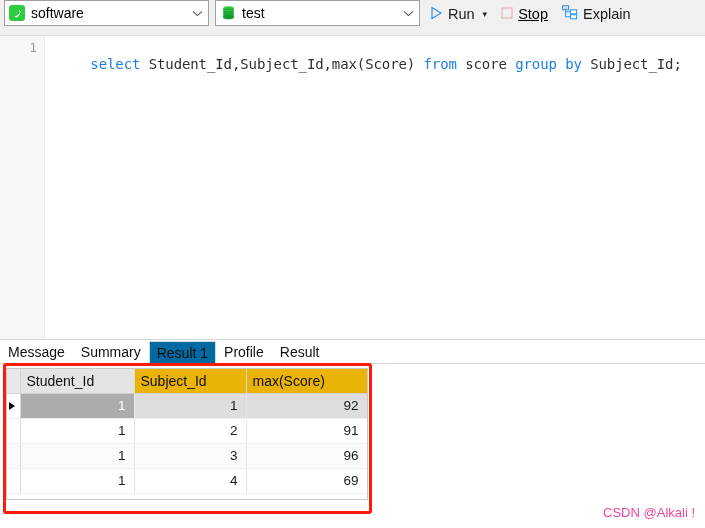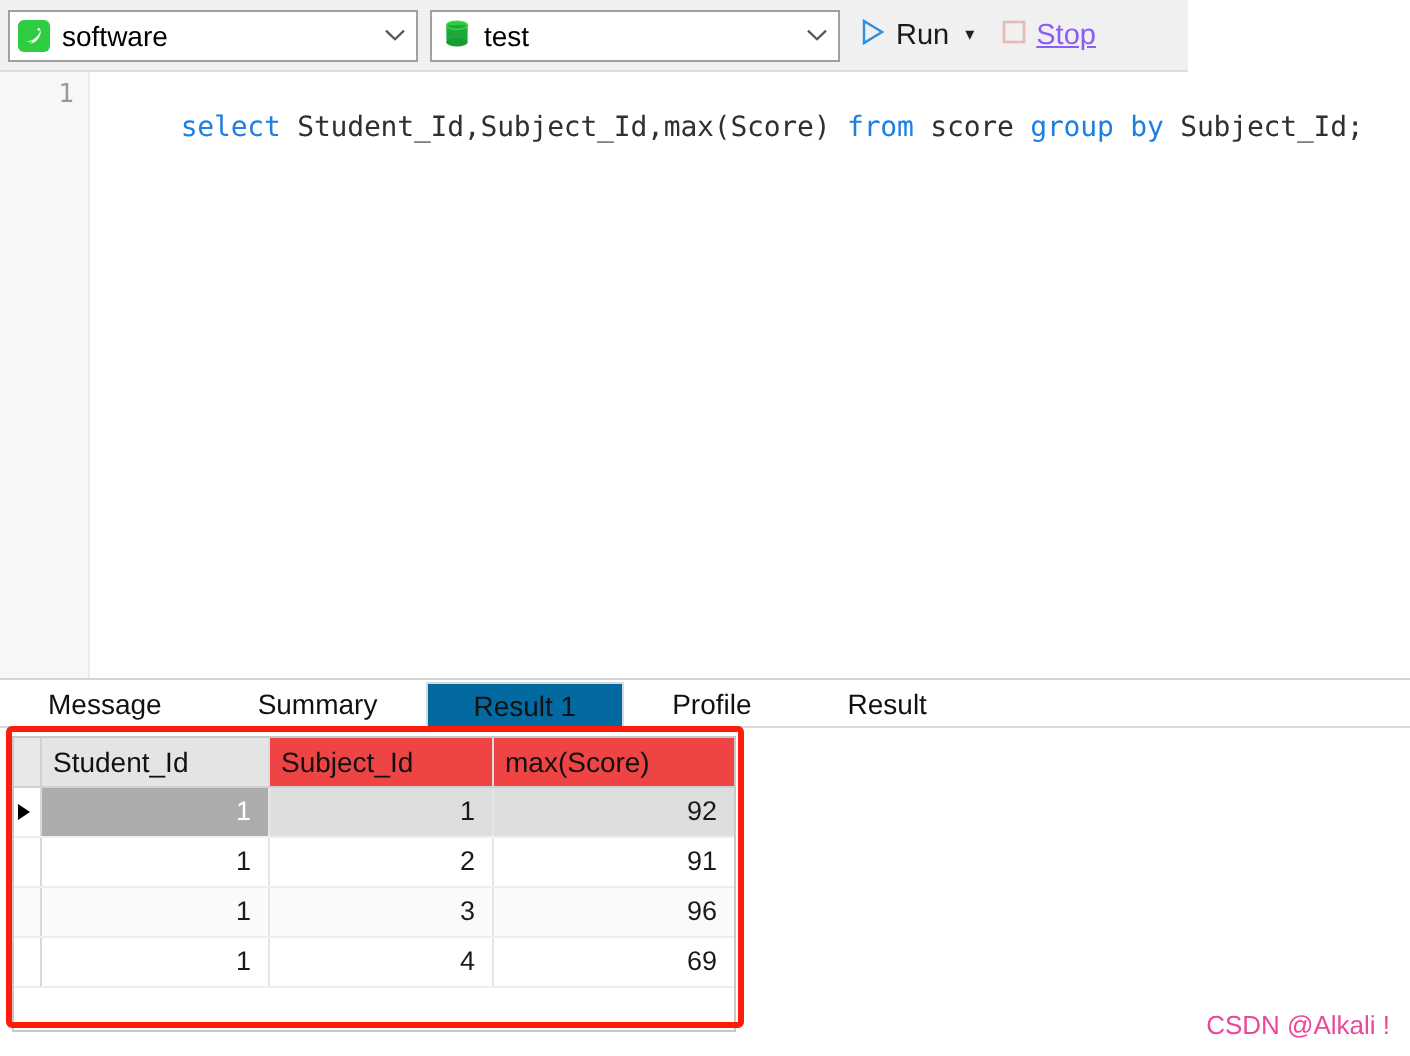--- a/index.html
+++ b/index.html
@@ -15,26 +15,26 @@
     color: #000000;
     overflow: hidden;
     position: relative;
   }
 
   
   .toolbar {
     position: absolute;
     left: 0;
     top: 0;
-    width: 594px;
+    width: 705px;
     height: 36px;
     background: #f0f0f0;
     border-bottom: 1px solid #dcdcdc;
     display: flex;
-    align-items: center;
+    align-items: flex-start;
     box-sizing: border-box;
   }
 
   .combo {
     position: relative;
     height: 26px;
     background: #ffffff;
     border: 1px solid #a0a0a0;
     box-sizing: border-box;
     display: flex;
@@ -82,21 +82,21 @@
     height: 28px;
     padding: 0 4px;
     margin-left: 6px;
     white-space: nowrap;
   }
   .tbtn-text {
     font-size: 14.5px;
     margin-left: 5px;
     color: #1a1a1a;
   }
-  .tbtn.disabled .tbtn-text { color: #8b5cf6; text-decoration: underline; }
+  .tbtn.disabled .tbtn-text { color: #000000; text-decoration: underline; }
   .run-caret {
     margin-left: 8px;
     font-size: 9px;
     color: #202020;
     line-height: 1;
   }
 
   
   .editor {
     position: absolute;
@@ -155,42 +155,42 @@
     width: 705px;
     display: flex;
     align-items: flex-end;
     border-bottom: 1px solid #d9d9d9;
     background: #ffffff;
     box-sizing: border-box;
   }
   .tab {
     height: 23px;
     line-height: 22px;
-    padding: 0 23px;
+    padding: 0 7px;
     font-size: 14px;
     color: #111;
     border: 1px solid transparent;
     border-bottom: none;
     box-sizing: border-box;
     white-space: nowrap;
   }
   .tab.active {
     background: #0369a1;
     border: 1px solid #d9d9d9;
     border-bottom: 1px solid #ffffff;
     margin-bottom: -1px;
   }
 
   
   .grid-wrap {
     position: absolute;
     left: 6px;
     top: 28px;
     width: 362px;
-    height: 148px;
+    height: 132px;
     background: #ffffff;
     border: 1px solid #c8c8c8;
     box-sizing: border-box;
     overflow: hidden;
   }
   .grid {
     border-collapse: collapse;
     table-layout: fixed;
     width: 360px;
     font-size: 13.5px;
@@ -201,21 +201,21 @@
   .grid col.c2 { width: 121px; }
 
   .grid th {
     height: 24px;
     font-weight: normal;
     font-size: 14px;
     text-align: left;
     padding: 0 6px;
     border-right: 1px solid #dcdcdc;
     border-bottom: 1px solid #d0d0d0;
-    background: #ef4444;
+    background: #eab308;
     color: #111;
     white-space: nowrap;
     box-sizing: border-box;
   }
   .grid th.marker {
     padding: 0;
     background: #e8e8e8;
     border-right: 1px solid #d0d0d0;
   }
   .grid th.sel-col { background: #e4e4e4; }
@@ -330,20 +330,33 @@
 
   <div class="tbtn disabled">
     <span>
       <svg width="12" height="12" viewBox="0 0 12 12">
           <rect x="1" y="1" width="10" height="10" fill="none" stroke="#e8b9b9" stroke-width="1.3"></rect>
         </svg>
     </span>
     <span class="tbtn-text">Stop</span>
   </div>
 
+  <div class="tbtn">
+    <span>
+      <svg width="16" height="15" viewBox="0 0 16 15">
+        <rect x="0.6" y="0.8" width="6" height="4" fill="#ffffff" stroke="#3a7fbf" stroke-width="1"></rect>
+        <line x1="1.8" y1="2.2" x2="5.4" y2="2.2" stroke="#8fc4e8" stroke-width="0.8"></line>
+        <line x1="1.8" y1="3.5" x2="5.4" y2="3.5" stroke="#8fc4e8" stroke-width="0.8"></line>
+        <rect x="8.6" y="4.8" width="6" height="4" fill="#ffffff" stroke="#1e90ff" stroke-width="1"></rect>
+        <rect x="8.6" y="9.8" width="6" height="4" fill="#ffffff" stroke="#1e90ff" stroke-width="1"></rect>
+        <path d="M3.6 4.8 L3.6 11.8 L8.6 11.8 M3.6 6.8 L8.6 6.8" fill="none" stroke="#1e90ff" stroke-width="1"></path>
+      </svg>
+    </span>
+    <span class="tbtn-text">Explain</span>
+  </div>
 
 </div>
 
 <div class="editor">
   <div class="gutter">
     <span class="lineno">1</span>
   </div>
   <div class="code-line">
     <span class="kw">select</span><span class="pl"> Student_Id,Subject_Id,max(Score) </span><span class="kw">from</span><span class="pl"> score </span><span class="kw">group</span><span class="pl"> </span><span class="kw">by</span><span class="pl"> Subject_Id;</span>
   </div>

